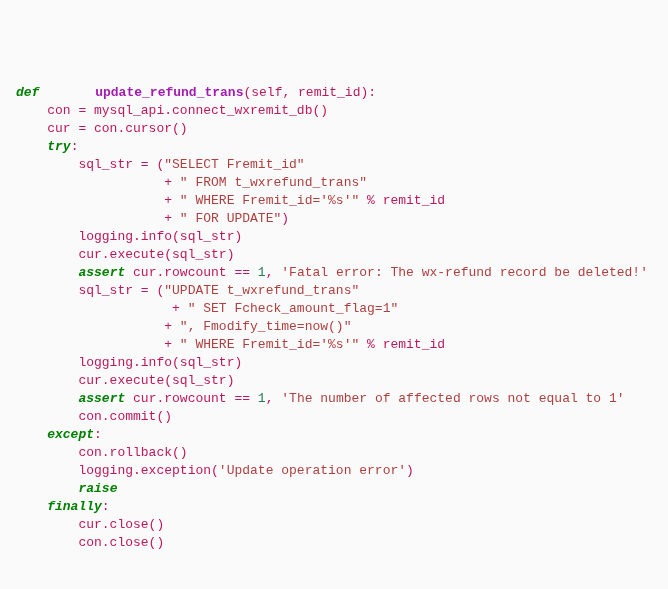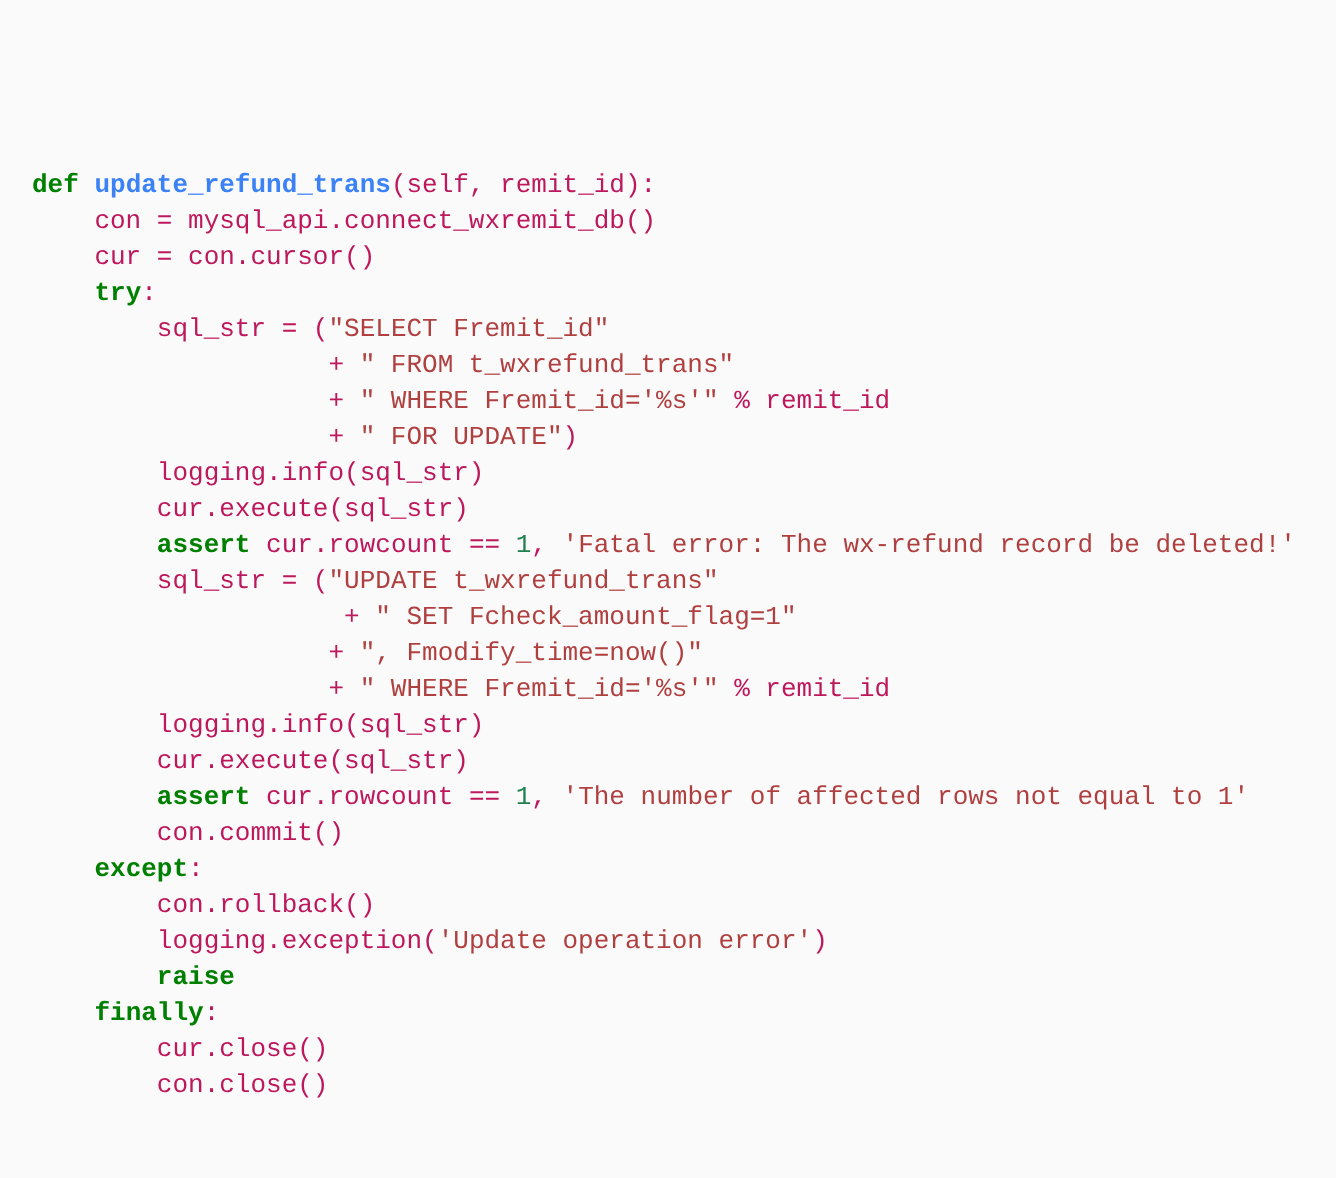--- a/index.html
+++ b/index.html
@@ -6,22 +6,22 @@
     margin: 0;
     padding: 12px 16px;
     background: #fafafa;
     font-family: "Consolas", "Menlo", "Courier New", monospace;
     font-size: 13px;
     line-height: 18px;
     color: #333;
     white-space: pre;
   }
   .line { display: block; }
-  .kw { color: #008000; font-weight: bold; }      
-  .fn { color: #3b82f6; font-weight: bold; }
+  .kw { color: #008000; font-weight: bold; font-style: italic; }      
+  .fn { color: #a21caf; font-weight: bold; margin-left: 48px; }
   .str { color: #b04040; }                         
   .num { color: #208050; }                         
   .id { color: #be185d; }
 </style>
 </head>
 <body>
 
 
 
 <div id="code-block"><span class="line"><span class="kw">def</span><span class="id"> </span><span class="fn">update_refund_trans</span><span class="id">(self, remit_id):</span></span><span class="line"><span class="id">    con = mysql_api.connect_wxremit_db()</span></span><span class="line"><span class="id">    cur = con.cursor()</span></span><span class="line"><span class="id">    </span><span class="kw">try</span><span class="id">:</span></span><span class="line"><span class="id">        sql_str = (</span><span class="str">"SELECT Fremit_id"</span></span><span class="line"><span class="id">                   + </span><span class="str">" FROM t_wxrefund_trans"</span></span><span class="line"><span class="id">                   + </span><span class="str">" WHERE Fremit_id='%s'"</span><span class="id"> % remit_id</span></span><span class="line"><span class="id">                   + </span><span class="str">" FOR UPDATE"</span><span class="id">)</span></span><span class="line"><span class="id">        logging.info(sql_str)</span></span><span class="line"><span class="id"></span></span><span class="line"><span class="id">        cur.execute(sql_str)</span></span><span class="line"><span class="id">        </span><span class="kw">assert</span><span class="id"> cur.rowcount == </span><span class="num">1</span><span class="id">, </span><span class="str">'Fatal error: The wx-refund record be deleted!'</span></span><span class="line"><span class="id"></span></span><span class="line"><span class="id">        sql_str = (</span><span class="str">"UPDATE t_wxrefund_trans"</span></span><span class="line"><span class="id">                    + </span><span class="str">" SET Fcheck_amount_flag=1"</span></span><span class="line"><span class="id">                   + </span><span class="str">", Fmodify_time=now()"</span></span><span class="line"><span class="id">                   + </span><span class="str">" WHERE Fremit_id='%s'"</span><span class="id"> % remit_id</span></span><span class="line"><span class="id">        logging.info(sql_str)</span></span><span class="line"><span class="id">        cur.execute(sql_str)</span></span><span class="line"><span class="id"></span></span><span class="line"><span class="id">        </span><span class="kw">assert</span><span class="id"> cur.rowcount == </span><span class="num">1</span><span class="id">, </span><span class="str">'The number of affected rows not equal to 1'</span></span><span class="line"><span class="id">        con.commit()</span></span><span class="line"><span class="id">    </span><span class="kw">except</span><span class="id">:</span></span><span class="line"><span class="id">        con.rollback()</span></span><span class="line"><span class="id">        logging.exception(</span><span class="str">'Update operation error'</span><span class="id">)</span></span><span class="line"><span class="id">        </span><span class="kw">raise</span></span><span class="line"><span class="id">    </span><span class="kw">finally</span><span class="id">:</span></span><span class="line"><span class="id">        cur.close()</span></span><span class="line"><span class="id">        con.close()</span></span></div>

